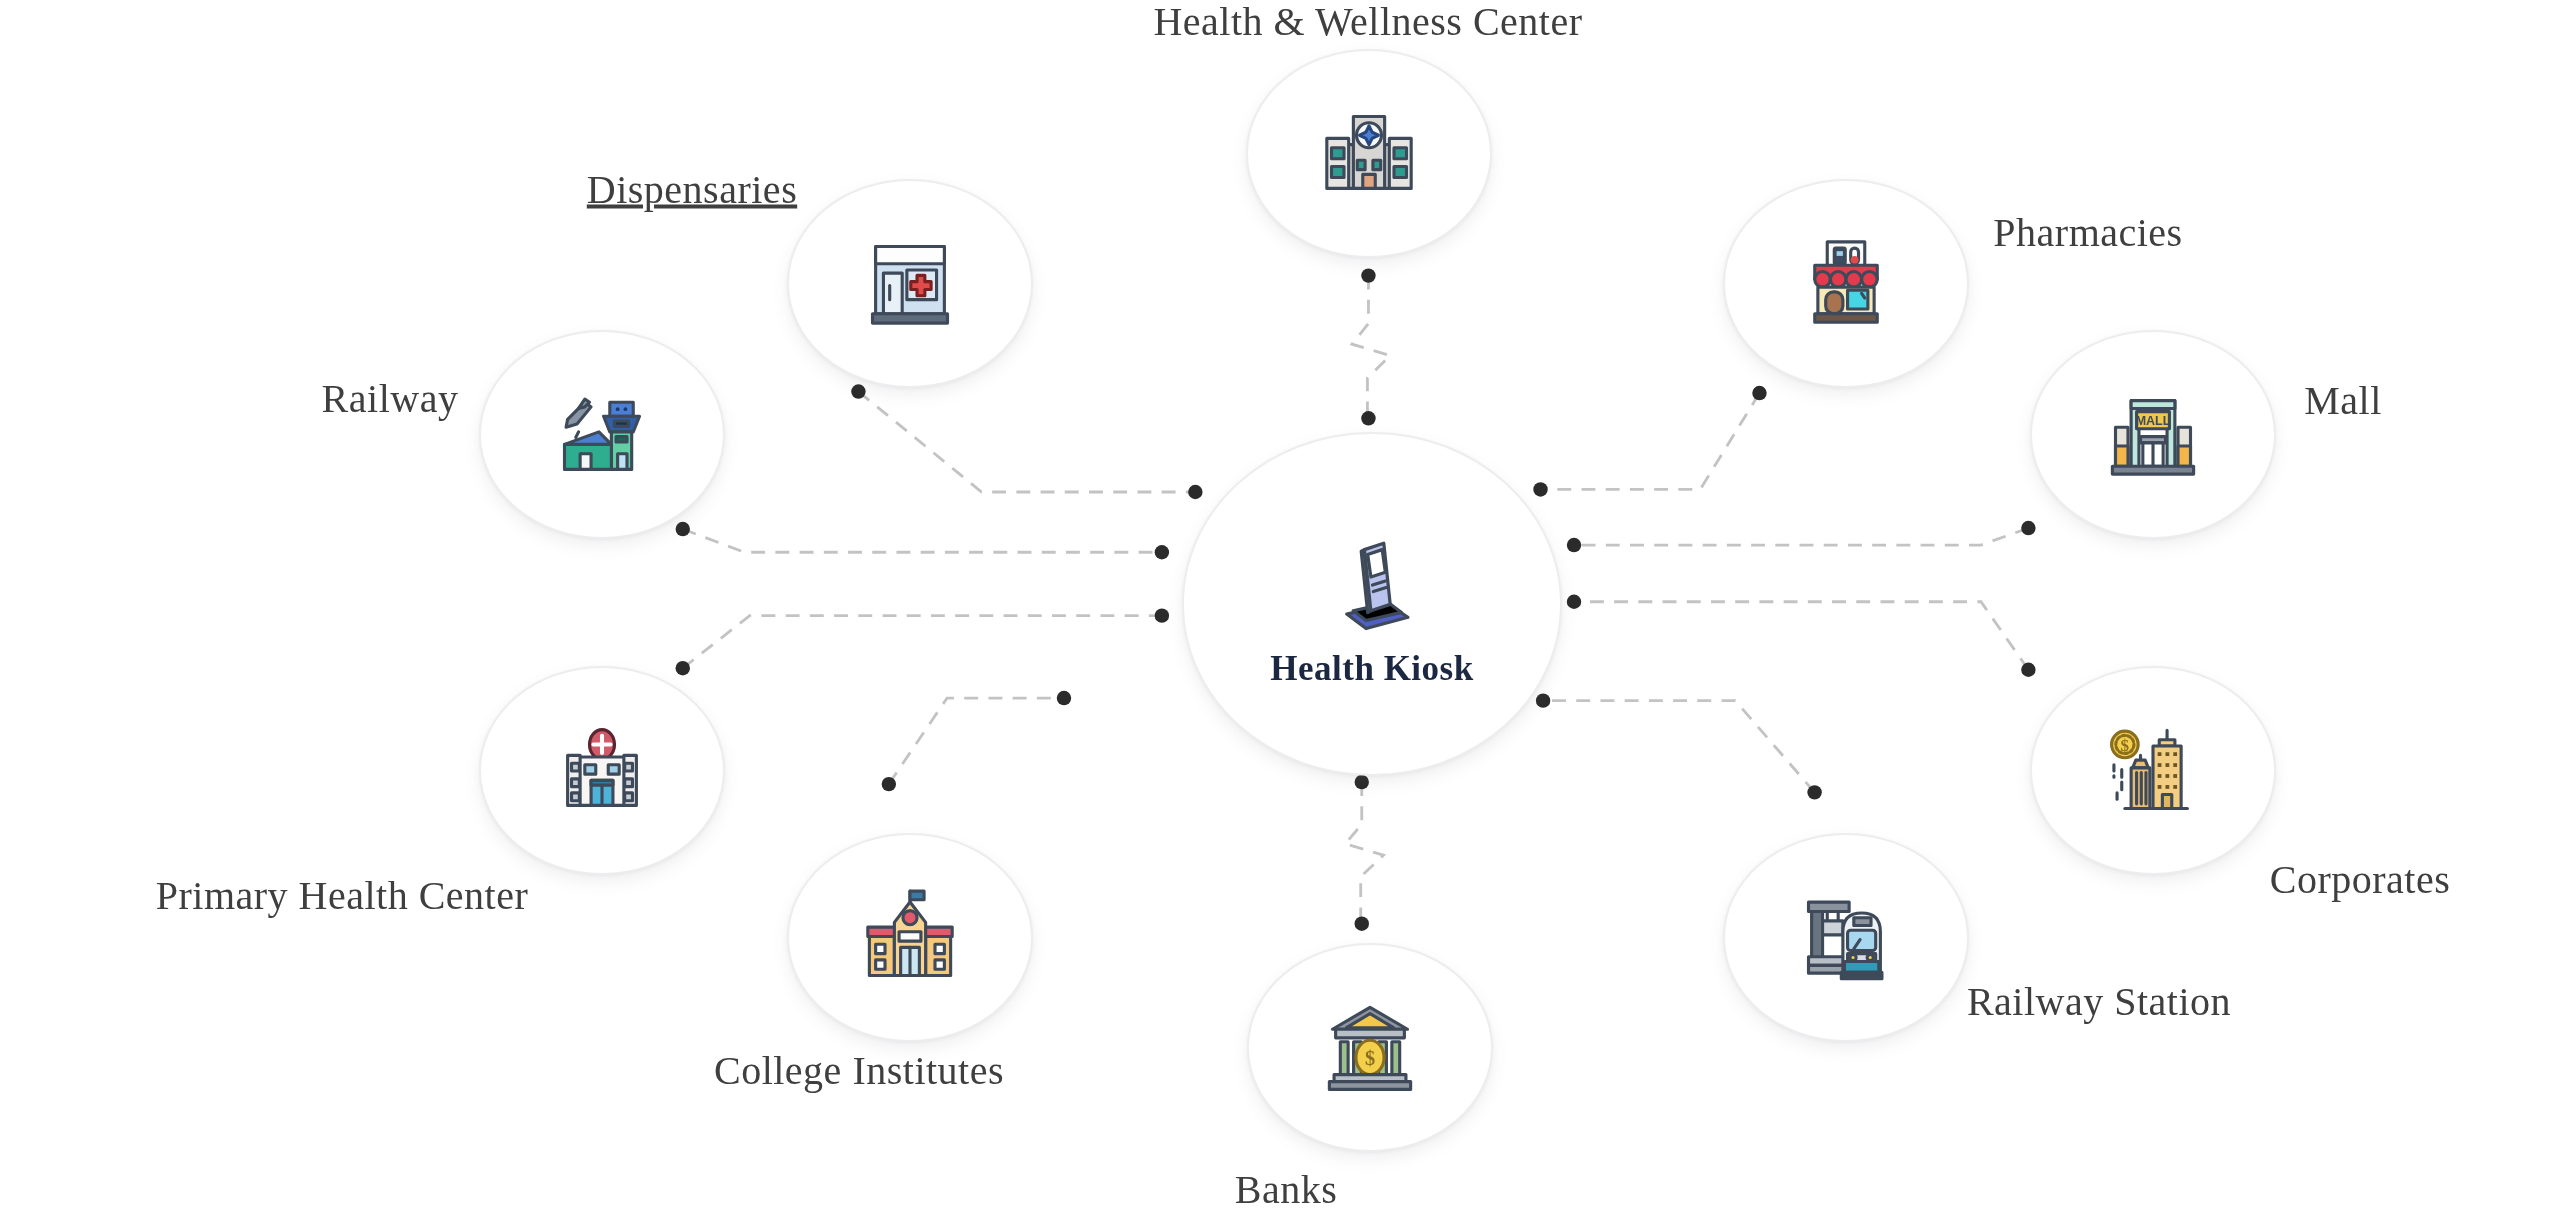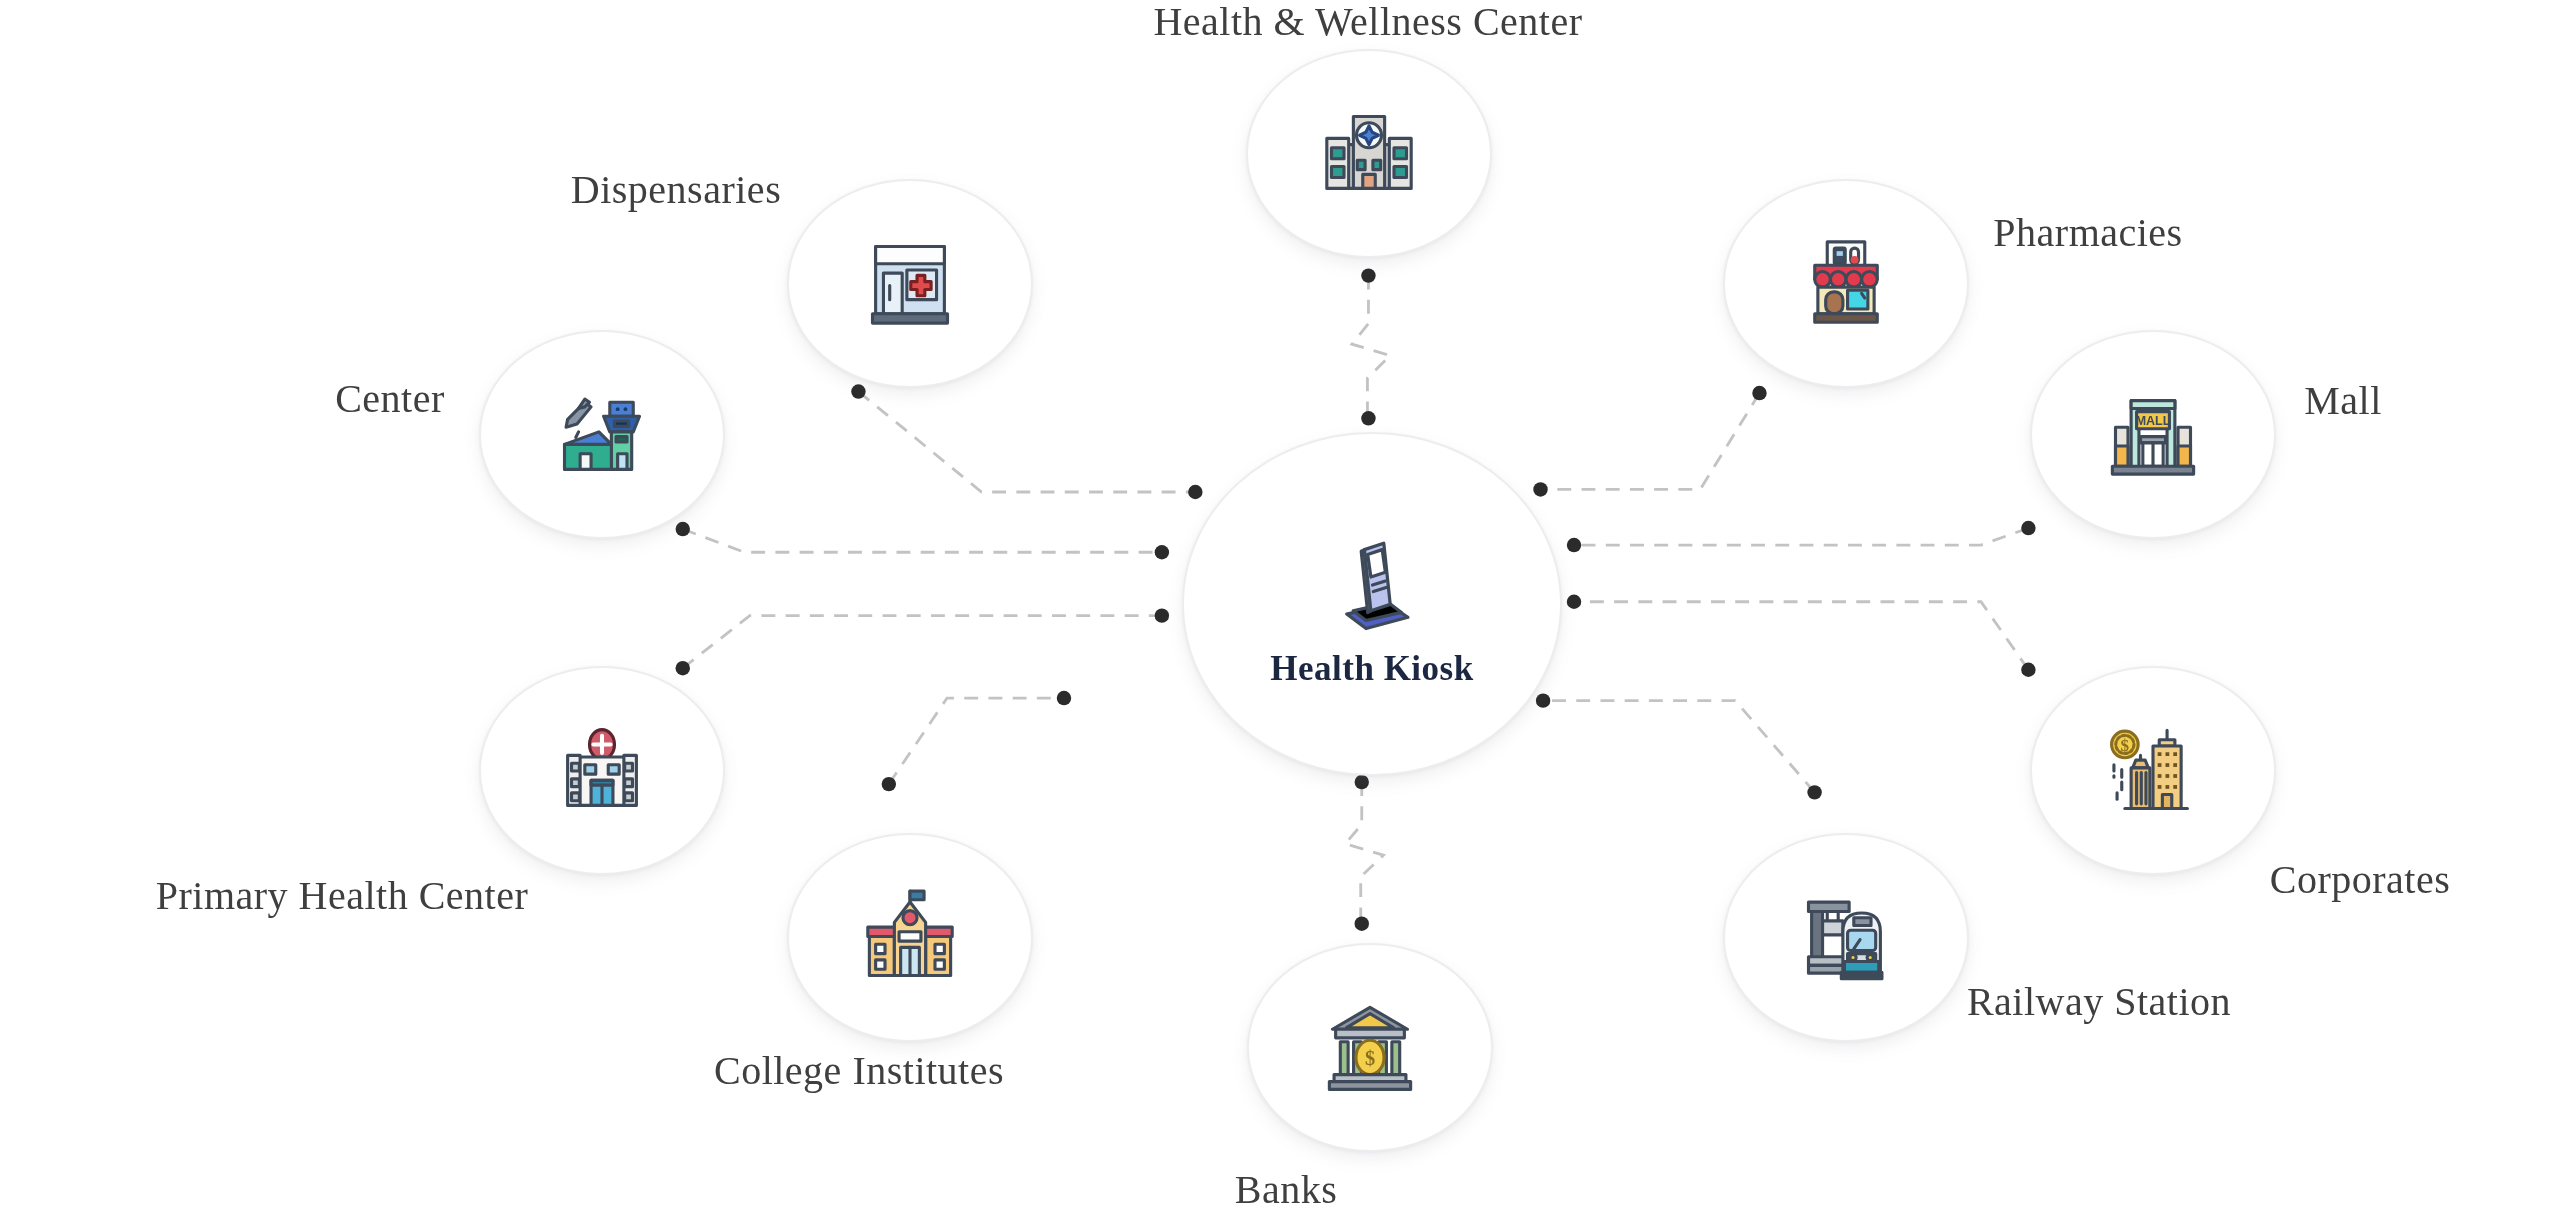--- a/index.html
+++ b/index.html
@@ -277,22 +277,22 @@
       <line x1="37" y1="39" x2="41" y2="33"></line>
       <rect x="33" y="42" width="18" height="5" fill="#d7dde2"></rect>
       <circle cx="36.5" cy="44.5" r="2" fill="#f2d04b"></circle>
       <circle cx="47.5" cy="44.5" r="2" fill="#f2d04b"></circle>
       <rect x="31" y="47" width="22" height="7" fill="#2e9db8"></rect>
       <rect x="29" y="54" width="26" height="4" fill="#3d4a57"></rect>
     </svg>
   </div>
 
   <div class="lbl" style="left:1368px;top:20.6px;">Health &amp; Wellness Center</div>
-  <div class="lbl" style="left:676px;top:189px;">Dispensaries</div>
-  <div class="lbl" style="left:390px;top:398px;">Center</div>
+  <div class="lbl" style="left:692px;top:189px;text-decoration:underline;">Dispensaries</div>
+  <div class="lbl" style="left:390px;top:398px;">Railway</div>
   <div class="lbl" style="left:342px;top:895px;">Primary Health Center</div>
   <div class="lbl" style="left:819px;top:1070px;margin-left:40px;">College Institutes</div>
   <div class="lbl" style="left:1286px;top:1189px;">Banks</div>
   <div class="lbl" style="left:2088px;top:232px;">Pharmacies</div>
   <div class="lbl" style="left:2343px;top:400px;">Mall</div>
   <div class="lbl" style="left:2360px;top:831px;margin-top:48px;">Corporates</div>
   <div class="lbl" style="left:2099px;top:1001px;">Railway Station</div>
 
 </div>
 

